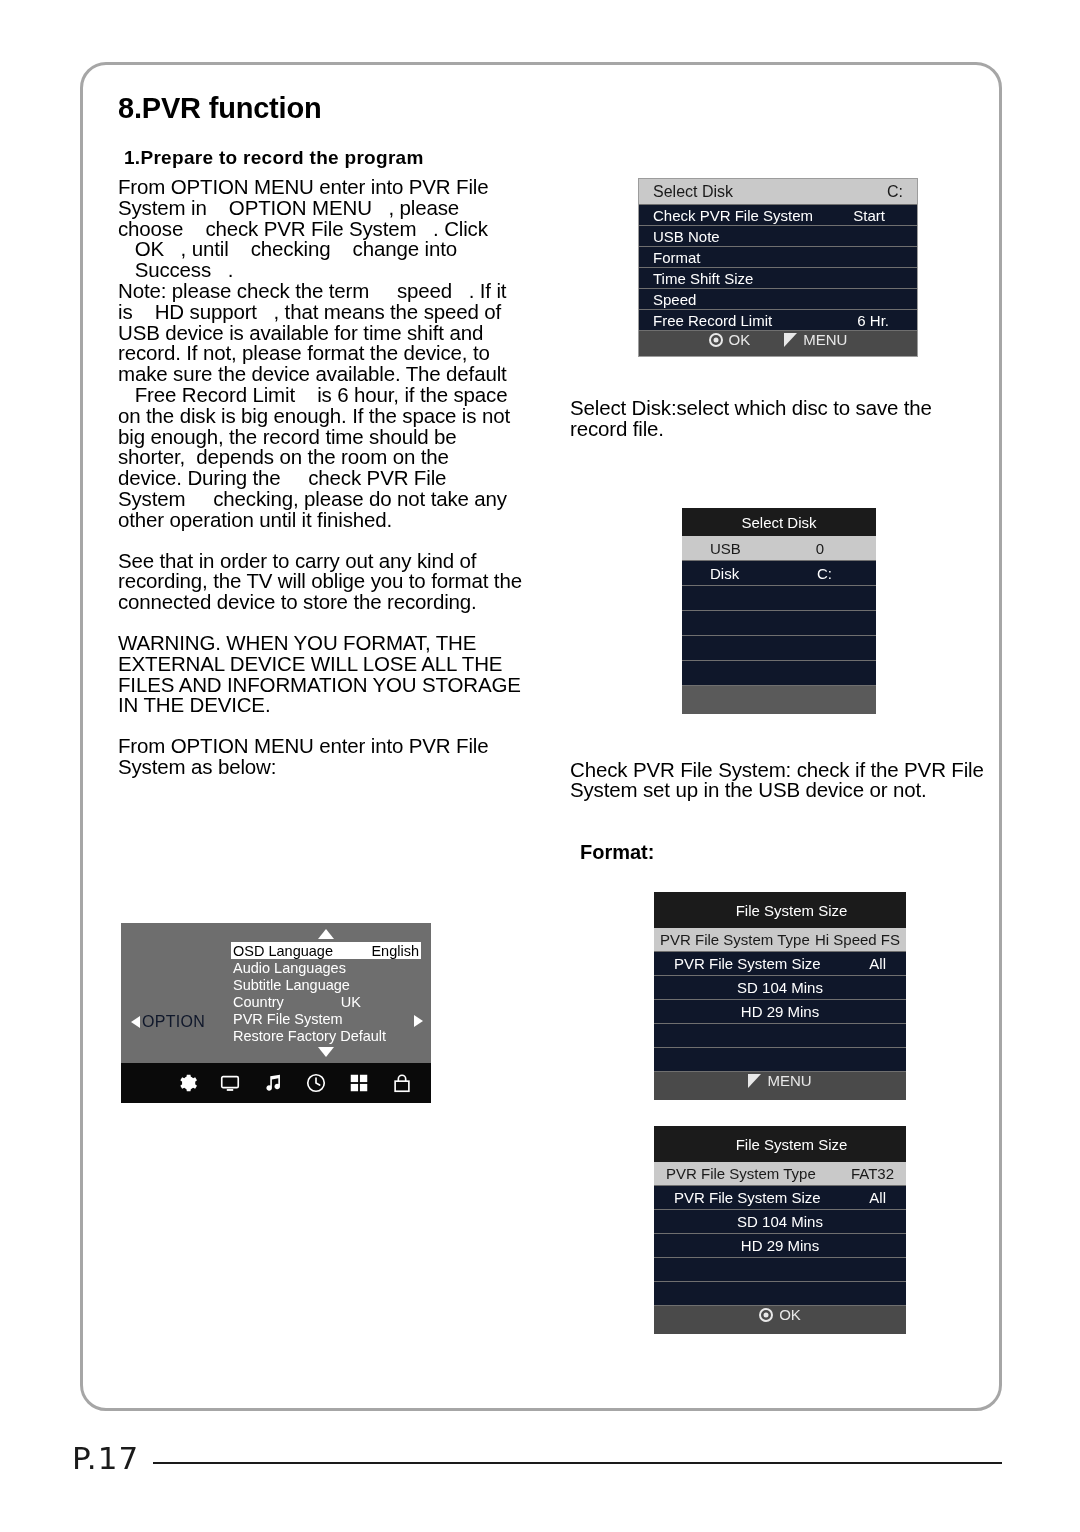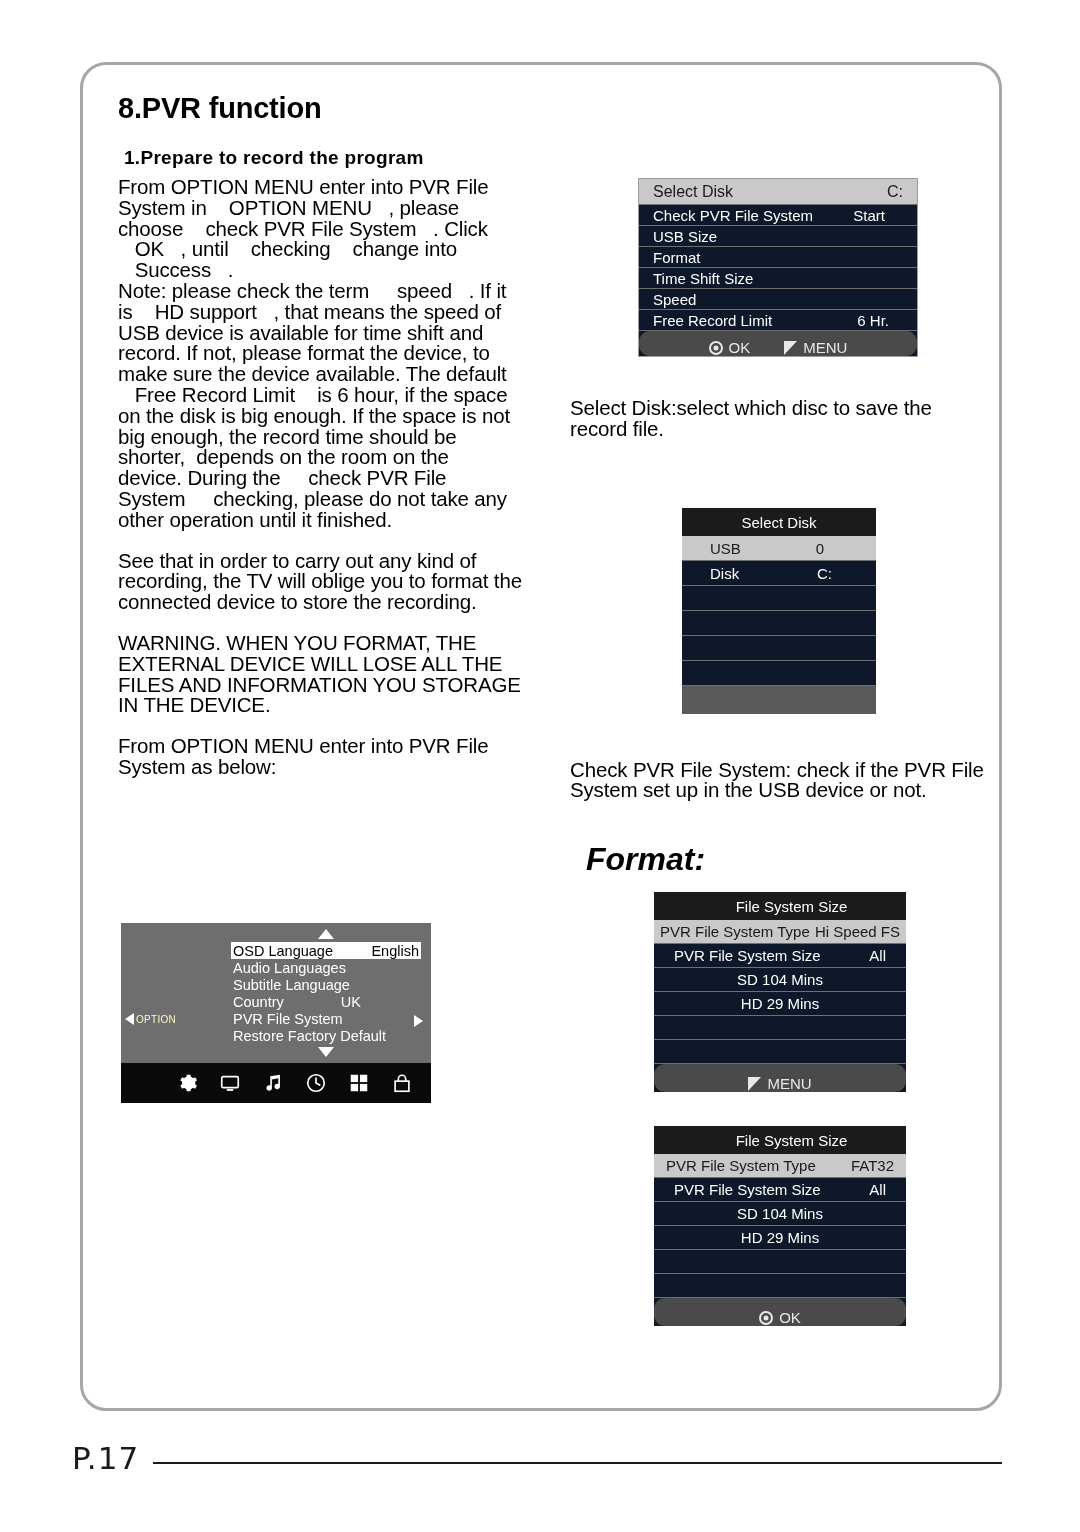--- a/index.html
+++ b/index.html
@@ -60,24 +60,23 @@
     font-size: 20.5px;
     line-height: 20.8px;
     margin: 0 0 0 0;
     letter-spacing: -0.15px;
     white-space: pre-wrap;
   }
   p.body-text + p.body-text { margin-top: 20px; }
   p.gap-big { margin-top: 40px !important; }
 
   h2.format-title {
-    font-size: 32px;
+    font-size: 20px;
     font-weight: bold;
-    margin: 40px 0 0 16px;
-    font-style: italic;
+    margin: 40px 0 0 10px;
   }
 
   
   .osd {
     position: relative;
     background: #0f172a;
     font-size: 15px;
     color: #ffffff;
     box-sizing: border-box;
   }
@@ -102,26 +101,25 @@
     color: #ffffff;
     text-align: center;
     display: flex;
     align-items: center;
     justify-content: center;
     font-size: 15px;
   }
   .osd .footer {
     background: #4a4a4a;
     display: flex;
-    align-items: flex-end;
+    align-items: flex-start;
     justify-content: center;
     gap: 34px;
     color: #e8e8e8;
     font-size: 15px;
-    border-radius: 11px;
   }
   .osd .footer .fbtn {
     display: flex;
     align-items: center;
     gap: 6px;
   }
 
   .ok-icon {
     display: inline-block;
     width: 14px; height: 14px;
@@ -177,44 +175,44 @@
     height: 28px;
     background: #5a5a5a;
   }
 
   
   .fss-panel {
     position: absolute;
     left: 654px;
     width: 252px;
   }
-  .fss-panel .titlebar { height: 28px; padding-left: 23px; }
+  .fss-panel .titlebar { height: 36px; padding-left: 23px; }
   .fss-panel .row { height: 24px; }
   .fss-panel .footer { height: 28px; }
   .fss-panel .row.center { justify-content: center; gap: 10px; }
   #fss-panel-1 { top: 892px; }
   #fss-panel-2 { top: 1126px; }
 
   
   #osd-menu {
     position: absolute;
     left: 121px;
     top: 923px;
     width: 310px;
     height: 180px;
     background: #6e6e6e;
   }
   #osd-menu .opt-tag {
     position: absolute;
-    left: 4px;
+    left: 10px;
     top: 90px;
     display: flex;
     align-items: center;
-    color: #fef9c3;
-    font-size: 10px;
+    color: #0f172a;
+    font-size: 16px;
     letter-spacing: 0.3px;
   }
   #osd-menu .arrow-left {
     width: 0; height: 0;
     border-right: 9px solid #ffffff;
     border-top: 6px solid transparent;
     border-bottom: 6px solid transparent;
     margin-right: 2px;
   }
   #osd-menu .arrow-right {
@@ -427,21 +425,21 @@
 <div class="osd" id="pvr-panel">
   <div class="row first">
     <span class="lbl">Select Disk</span>
     <span class="val">C:</span>
   </div>
   <div class="row">
     <span class="lbl">Check PVR File System</span>
     <span class="val" style="margin-right:18px">Start</span>
   </div>
   <div class="row">
-    <span class="lbl">USB Size</span>
+    <span class="lbl">USB Note</span>
     <span class="val"></span>
   </div>
   <div class="row">
     <span class="lbl">Format</span>
     <span class="val"></span>
   </div>
   <div class="row">
     <span class="lbl">Time Shift Size</span>
     <span class="val"></span>
   </div>

